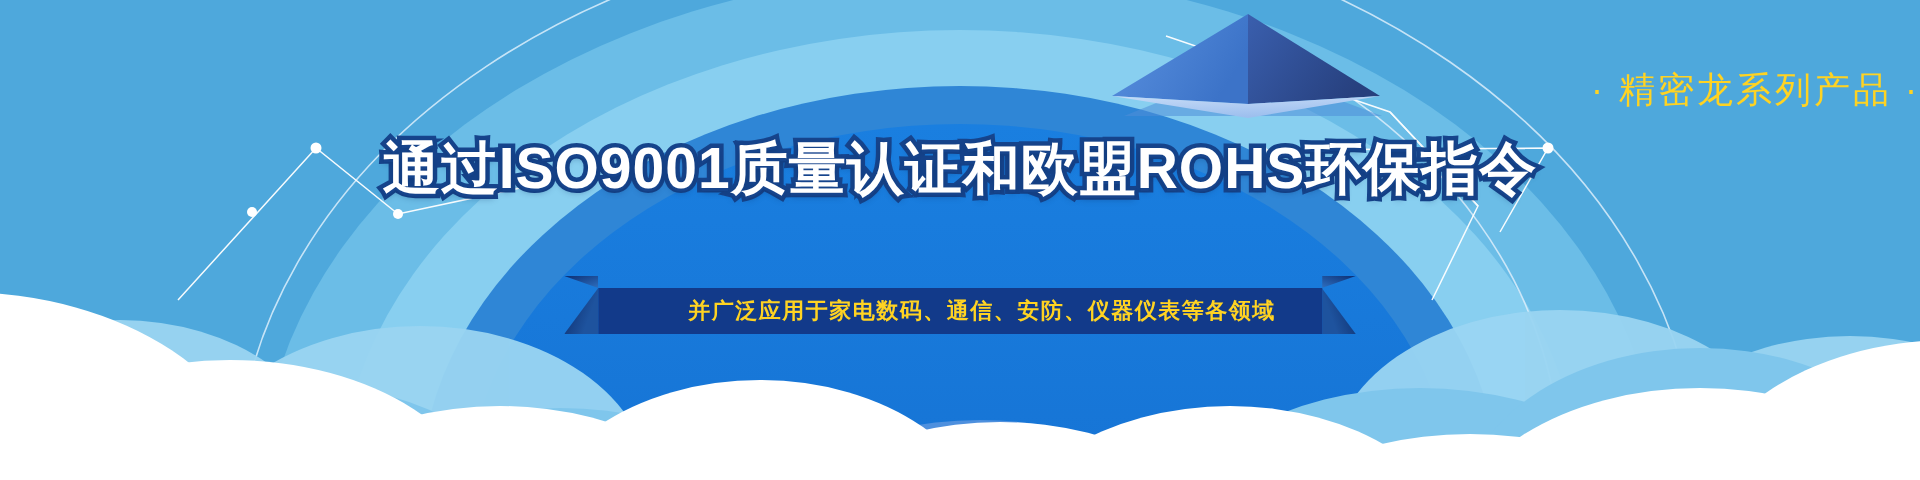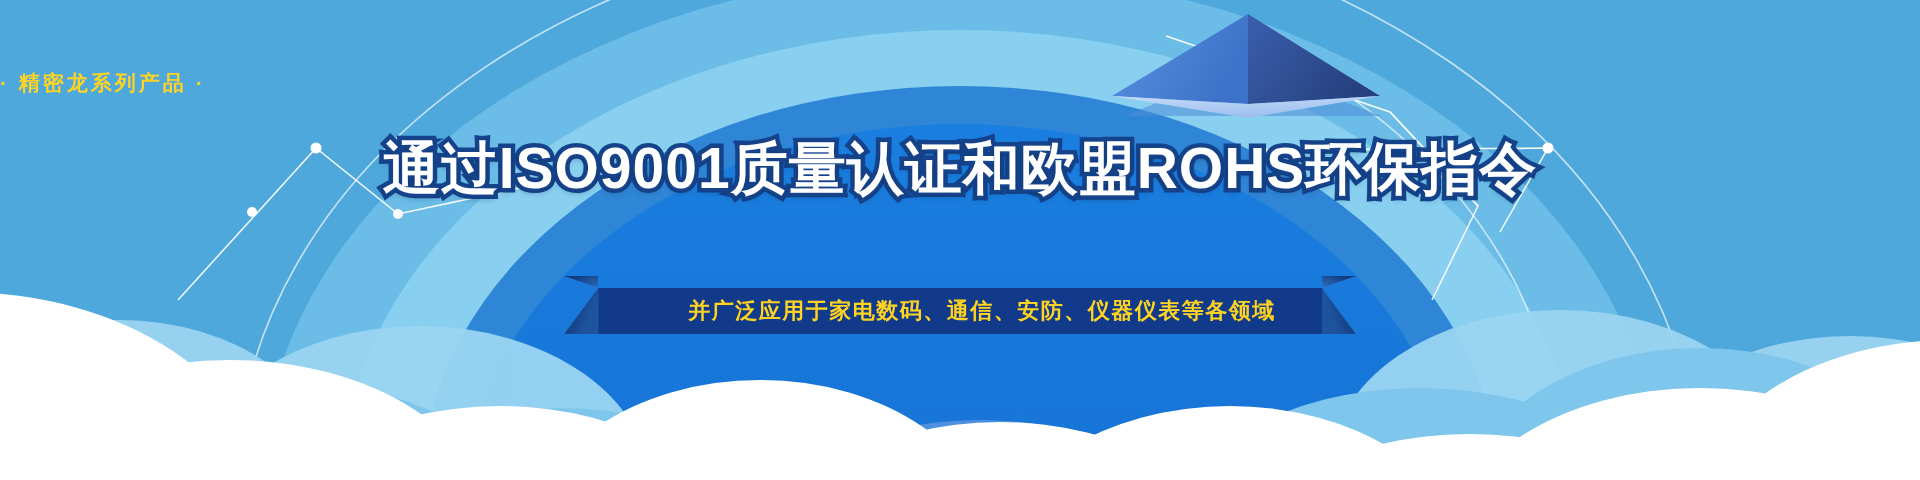--- a/index.html
+++ b/index.html
@@ -30,23 +30,23 @@
     left:0; top:0;
     width:1920px; height:480px;
     z-index:40;
     pointer-events:none;
   }
 
   .eyebrow {
     position:absolute;
     left:0; top:72px;
     width:1920px;
-    text-align:left;
-    font-size:21px;
-    font-weight:bold;
+    text-align:right;
+    font-size:36px;
+    font-weight:normal;
     letter-spacing:3px;
     color:#FFD322;
     line-height:1;
     white-space:nowrap;
   }
 
   .headline-wrap {
     position:absolute;
     left:0; top:140px;
     width:1920px;

